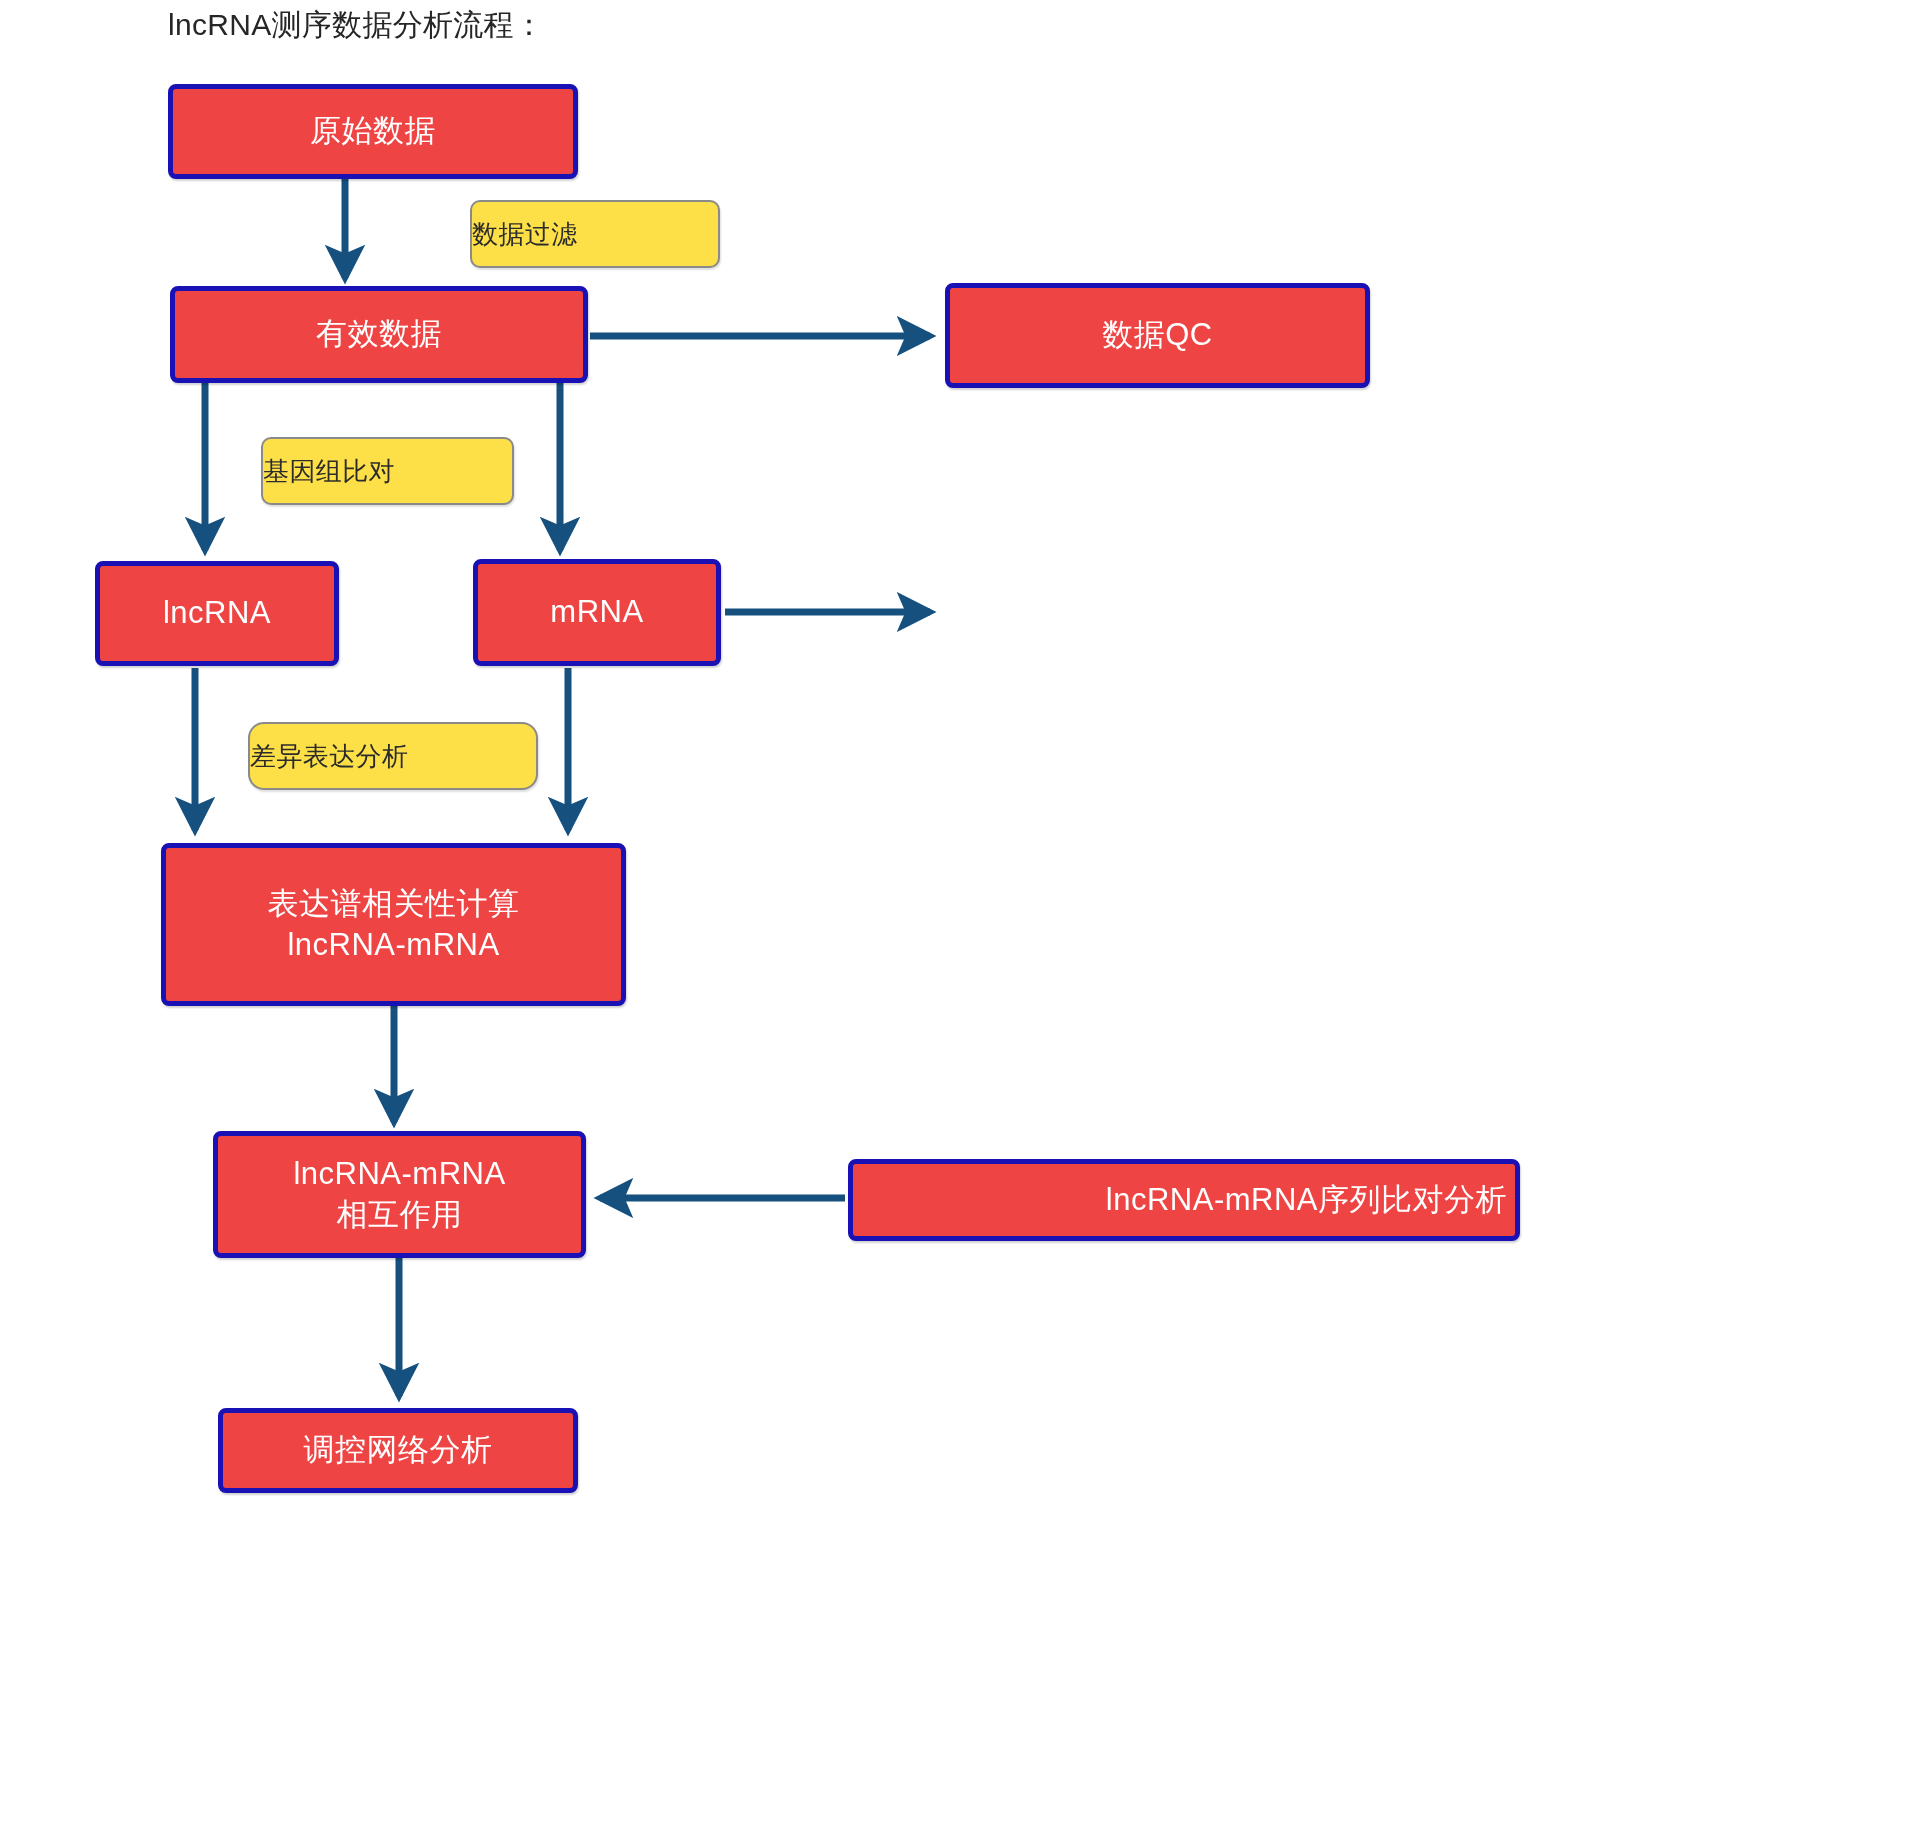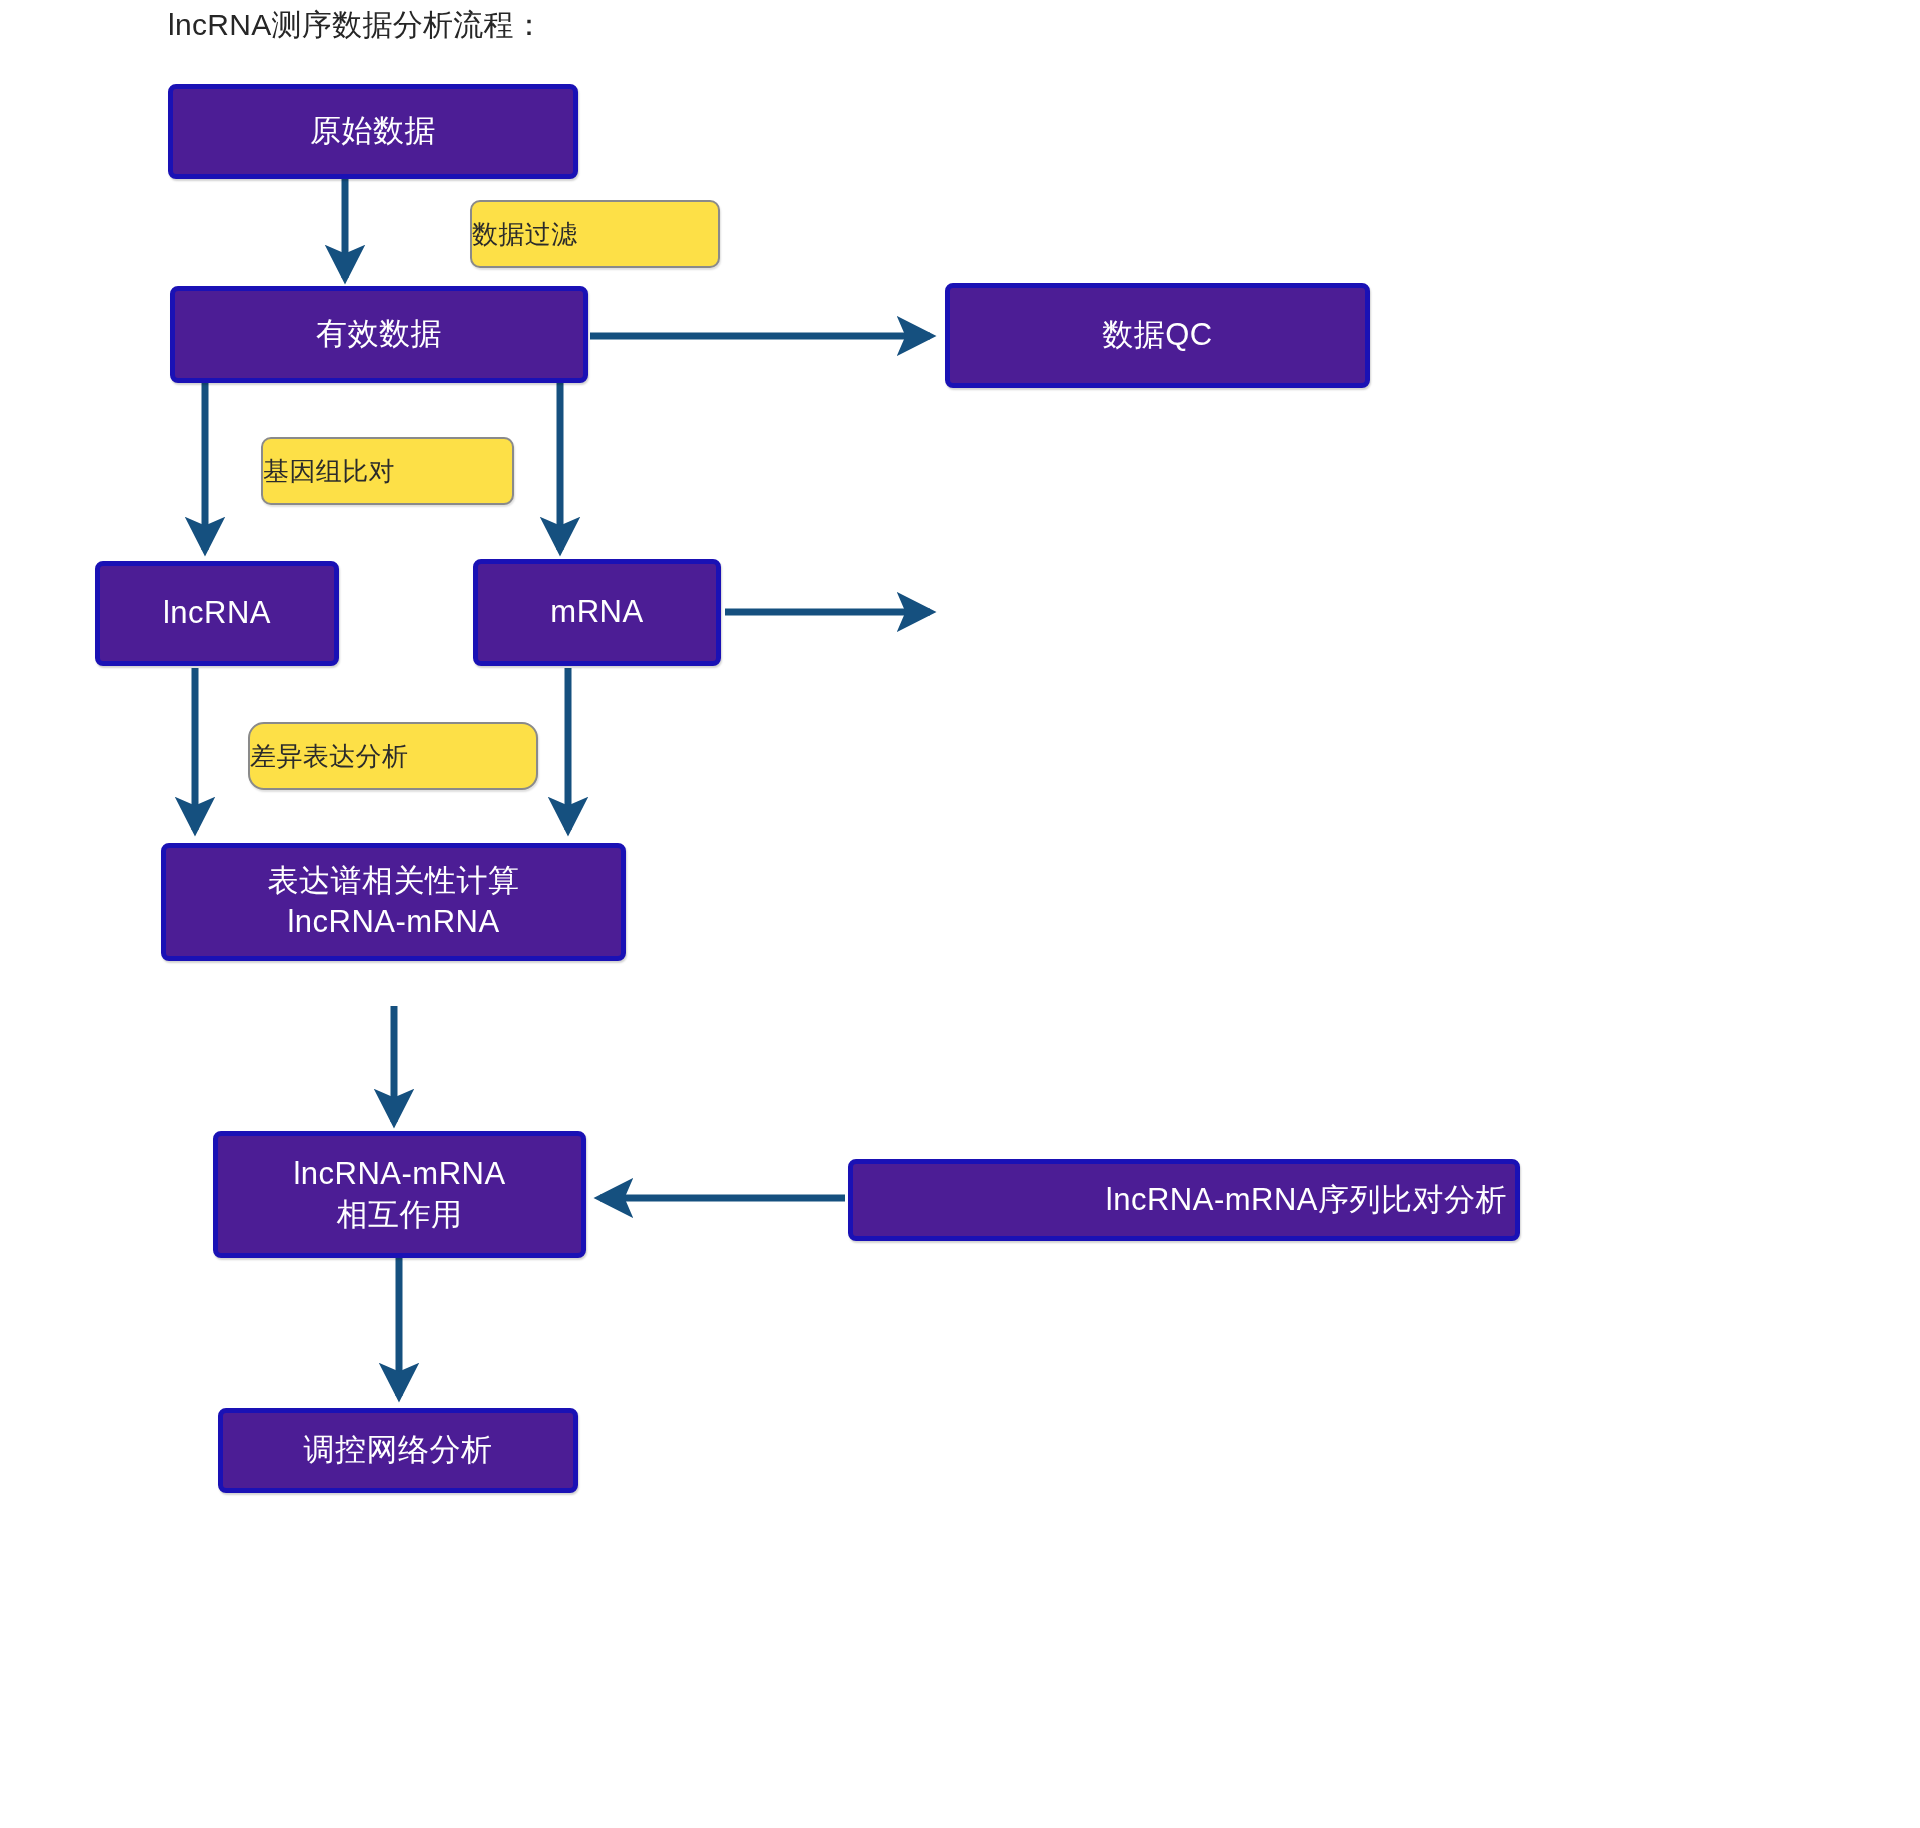--- a/index.html
+++ b/index.html
@@ -32,21 +32,21 @@
     left: 168px;
     top: 5px;
     font-size: 30px;
     color: #262626;
     letter-spacing: 0.3px;
     white-space: nowrap;
   }
   .node {
     position: absolute;
     box-sizing: border-box;
-    background: #4c1d95;
+    background: #ef4444;
     border: 5px solid #1a11b5;
     border-radius: 8px;
     color: #ffffff;
     display: flex;
     align-items: center;
     justify-content: center;
     text-align: center;
     font-size: 31px;
     line-height: 1.32;
     letter-spacing: 0.5px;
@@ -135,21 +135,21 @@
 
   <div class="node" style="left:473px; top:559px; width:248px; height:107px;">
     <span class="lbl">mRNA</span>
   </div>
 
 
   <div class="edgelabel" style="left:248px; top:722px; width:290px; height:68px;border-radius:16px;">
     <span>差异表达分析</span>
   </div>
 
-  <div class="node" style="left:161px; top:843px; width:465px; height:118px;">
+  <div class="node" style="left:161px; top:843px; width:465px; height:163px;">
     <span class="lbl">表达谱相关性计算
 lncRNA-mRNA</span>
   </div>
 
   <div class="node" style="left:213px; top:1131px; width:373px; height:127px;">
     <span class="lbl">lncRNA-mRNA
 相互作用</span>
   </div>
 
   <div class="node" style="left:848px; top:1159px; width:672px; height:82px;justify-content:flex-end;">

